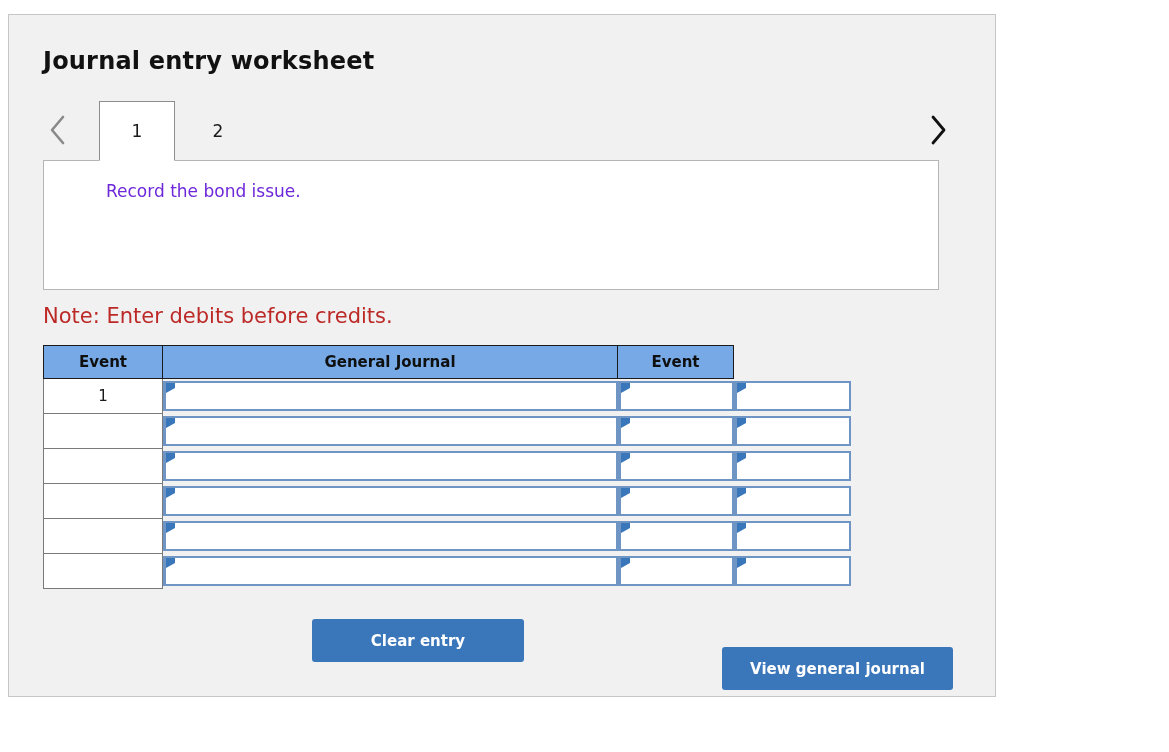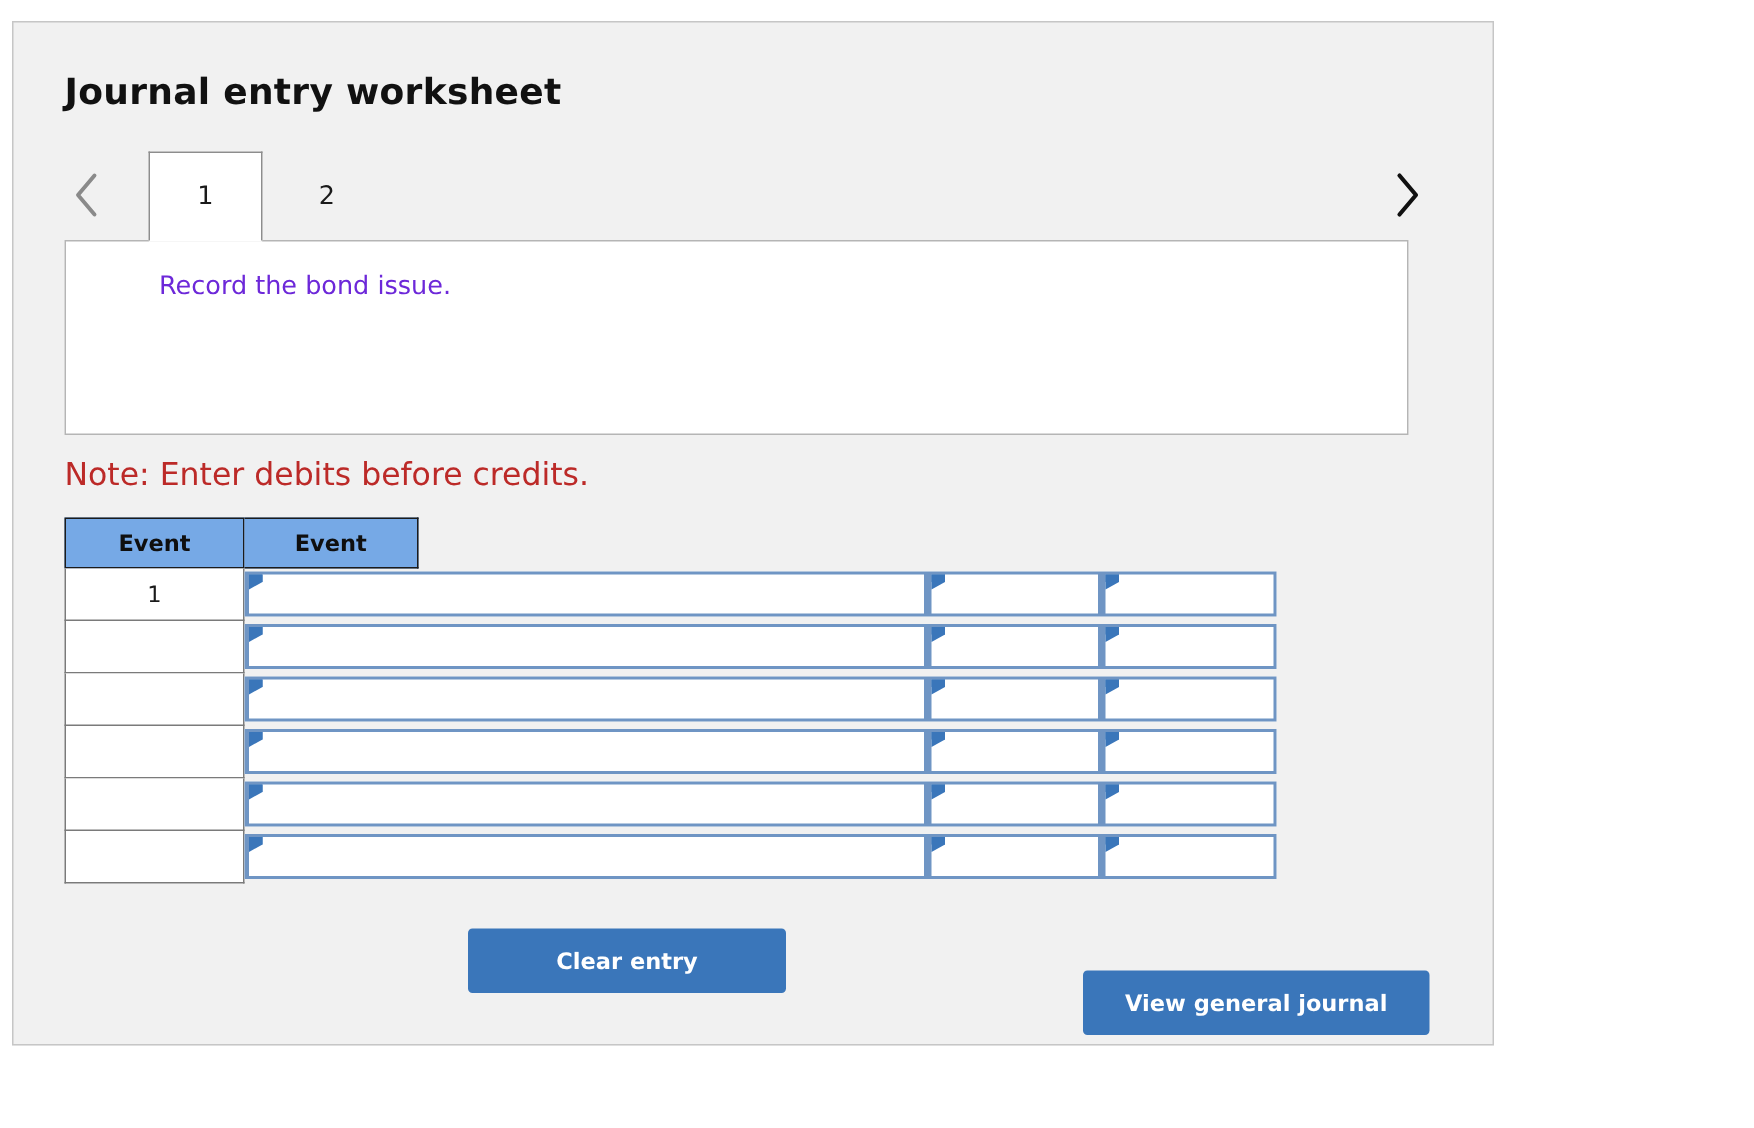--- a/index.html
+++ b/index.html
@@ -243,20 +243,21 @@
   <div class="desc-box">
     <div class="desc-text">Record the bond issue.</div>
   </div>
 
   <div class="entry-note">Note: Enter debits before credits.</div>
 
   <div class="journal-table">
 
     <div class="jt-row jt-head-row">
       <div class="jt-th col-event">Event</div>
+      <div class="jt-th col-journal">General Journal</div>
       <div class="jt-th col-debit">Event</div>
     </div>
 
     <div class="jt-row jt-body-row">
       <div class="jt-td-event col-event">1</div>
       <div class="jt-td-input col-journal">
         <div class="cell-input">
           <span class="cell-marker"></span>
         </div>
       </div>

